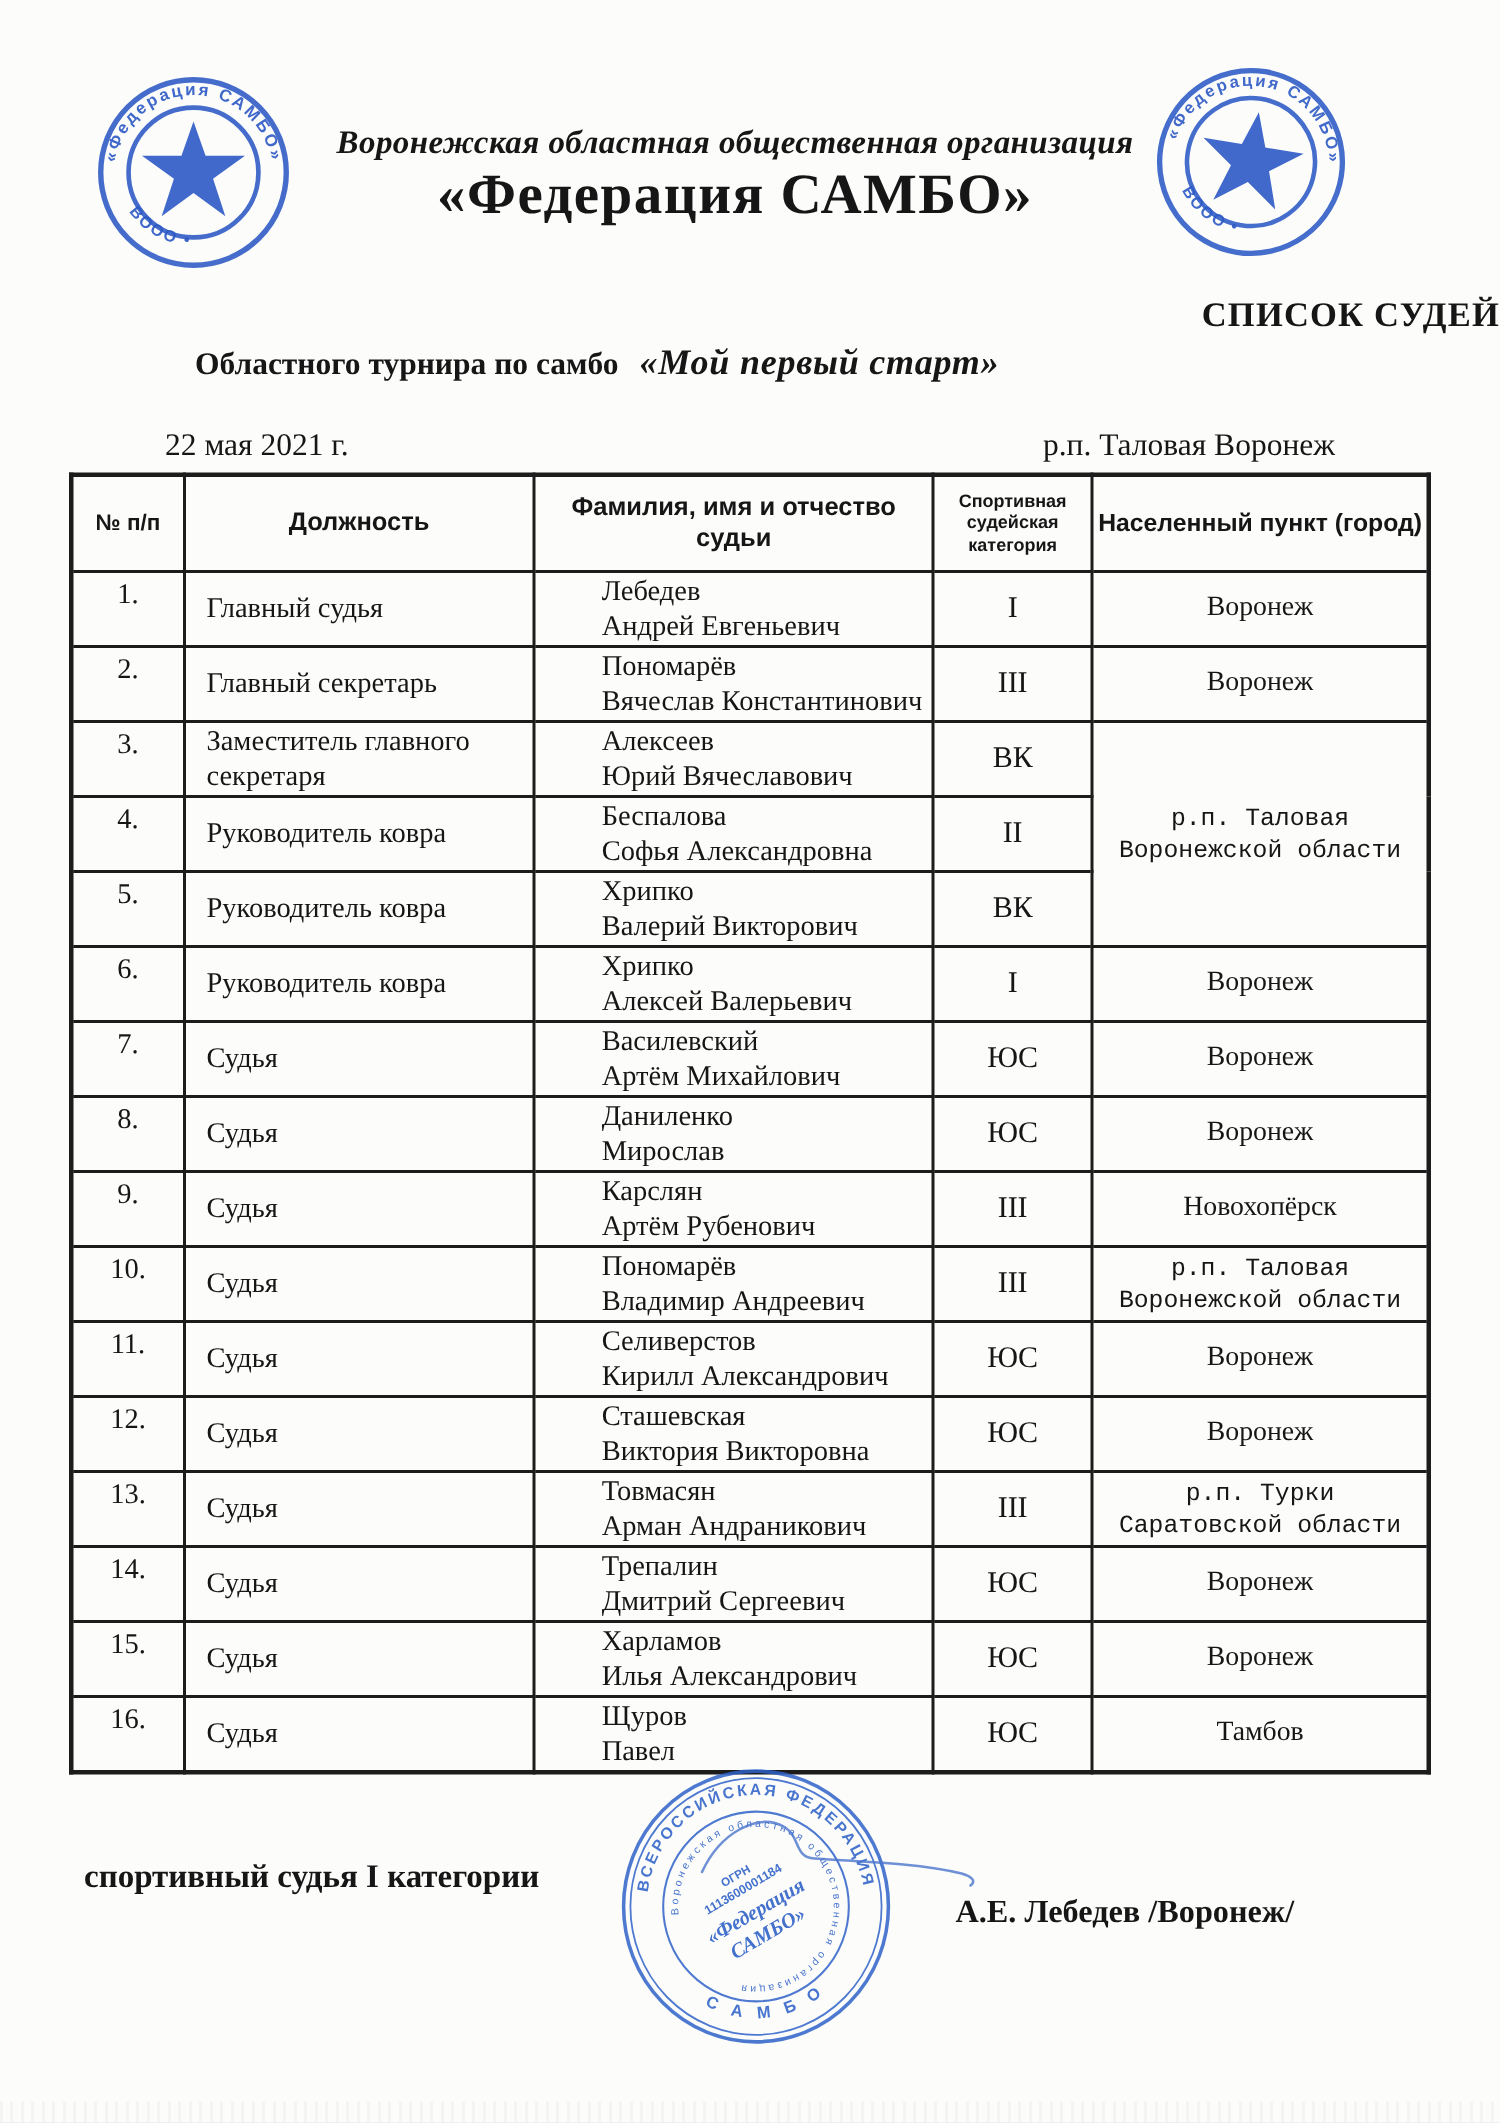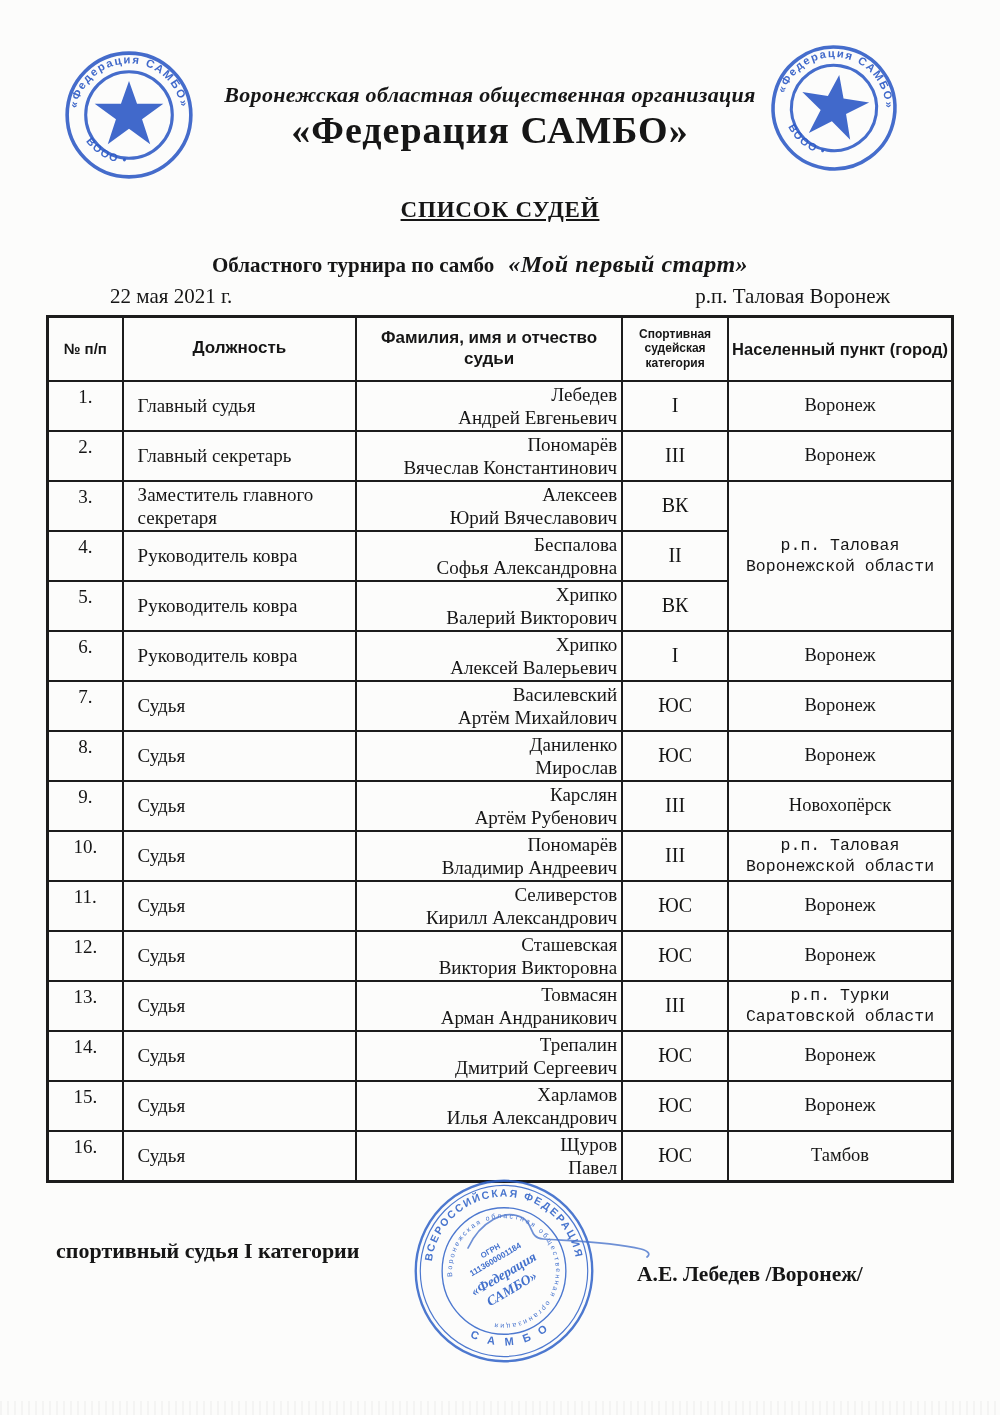--- a/index.html
+++ b/index.html
@@ -14,25 +14,25 @@
   .logo-right{left:768px;top:42px;transform:rotate(9deg);}
   .org-line{
     position:absolute;left:190px;right:210px;top:82px;text-align:center;
     font-size:22px;font-weight:bold;font-style:italic;letter-spacing:.3px;
   }
   .org-name{
     position:absolute;left:190px;right:210px;top:108px;text-align:center;
     font-size:38px;font-weight:bold;letter-spacing:1px;
   }
   .doc-title{
-    position:absolute;left:0;right:0;top:197px;text-align:center;
-    font-size:23px;font-weight:bold;letter-spacing:.8px;text-decoration:underline;
+    position:absolute;left:0;right:0;top:197px;text-align:right;
+    font-size:23px;font-weight:bold;letter-spacing:.8px;
   }
   .subtitle{
-    position:absolute;left:130px;right:170px;top:251px;text-align:center;
+    position:absolute;left:130px;right:170px;top:229px;text-align:left;
     font-size:21px;font-weight:bold;white-space:nowrap;
   }
   .subtitle .tourney{
     font-style:italic;font-size:24px;margin-left:14px;letter-spacing:.5px;
   }
   .date-line{position:absolute;left:110px;top:284px;font-size:21px;}
   .place-line{position:absolute;right:110px;top:284px;font-size:21px;}
 
   
   table.judges{
@@ -49,21 +49,21 @@
   table.judges tr{height:50px;}
   table.judges tr.head{height:64px;}
   th.h-num{font-size:15px;}
   th.h-pos{font-size:17px;}
   th.h-name{font-size:17px;}
   th.h-cat{font-size:12px;}
   th.h-city{font-size:16.5px;}
   td{font-size:19px;line-height:23px;padding:1px 4px;}
   td.c-num{vertical-align:top;text-align:center;padding-top:3px;font-size:19px;}
   td.c-pos{text-align:left;padding-left:14px;vertical-align:middle;}
-  td.c-name{text-align:right;vertical-align:middle;padding-left:44px;}
+  td.c-name{text-align:left;vertical-align:middle;padding-left:44px;}
   td.c-cat{text-align:center;vertical-align:middle;font-size:20px;}
   td.c-city{text-align:center;vertical-align:middle;white-space:pre-line;font-size:18.5px;}
   td.c-city.small{font-size:16.5px;line-height:21px;font-family:Liberation Mono, monospace;}
 
   
   .footer-left{
     position:absolute;left:56px;top:1234px;
     font-size:22px;font-weight:bold;line-height:34px;
   }
   .signer{

